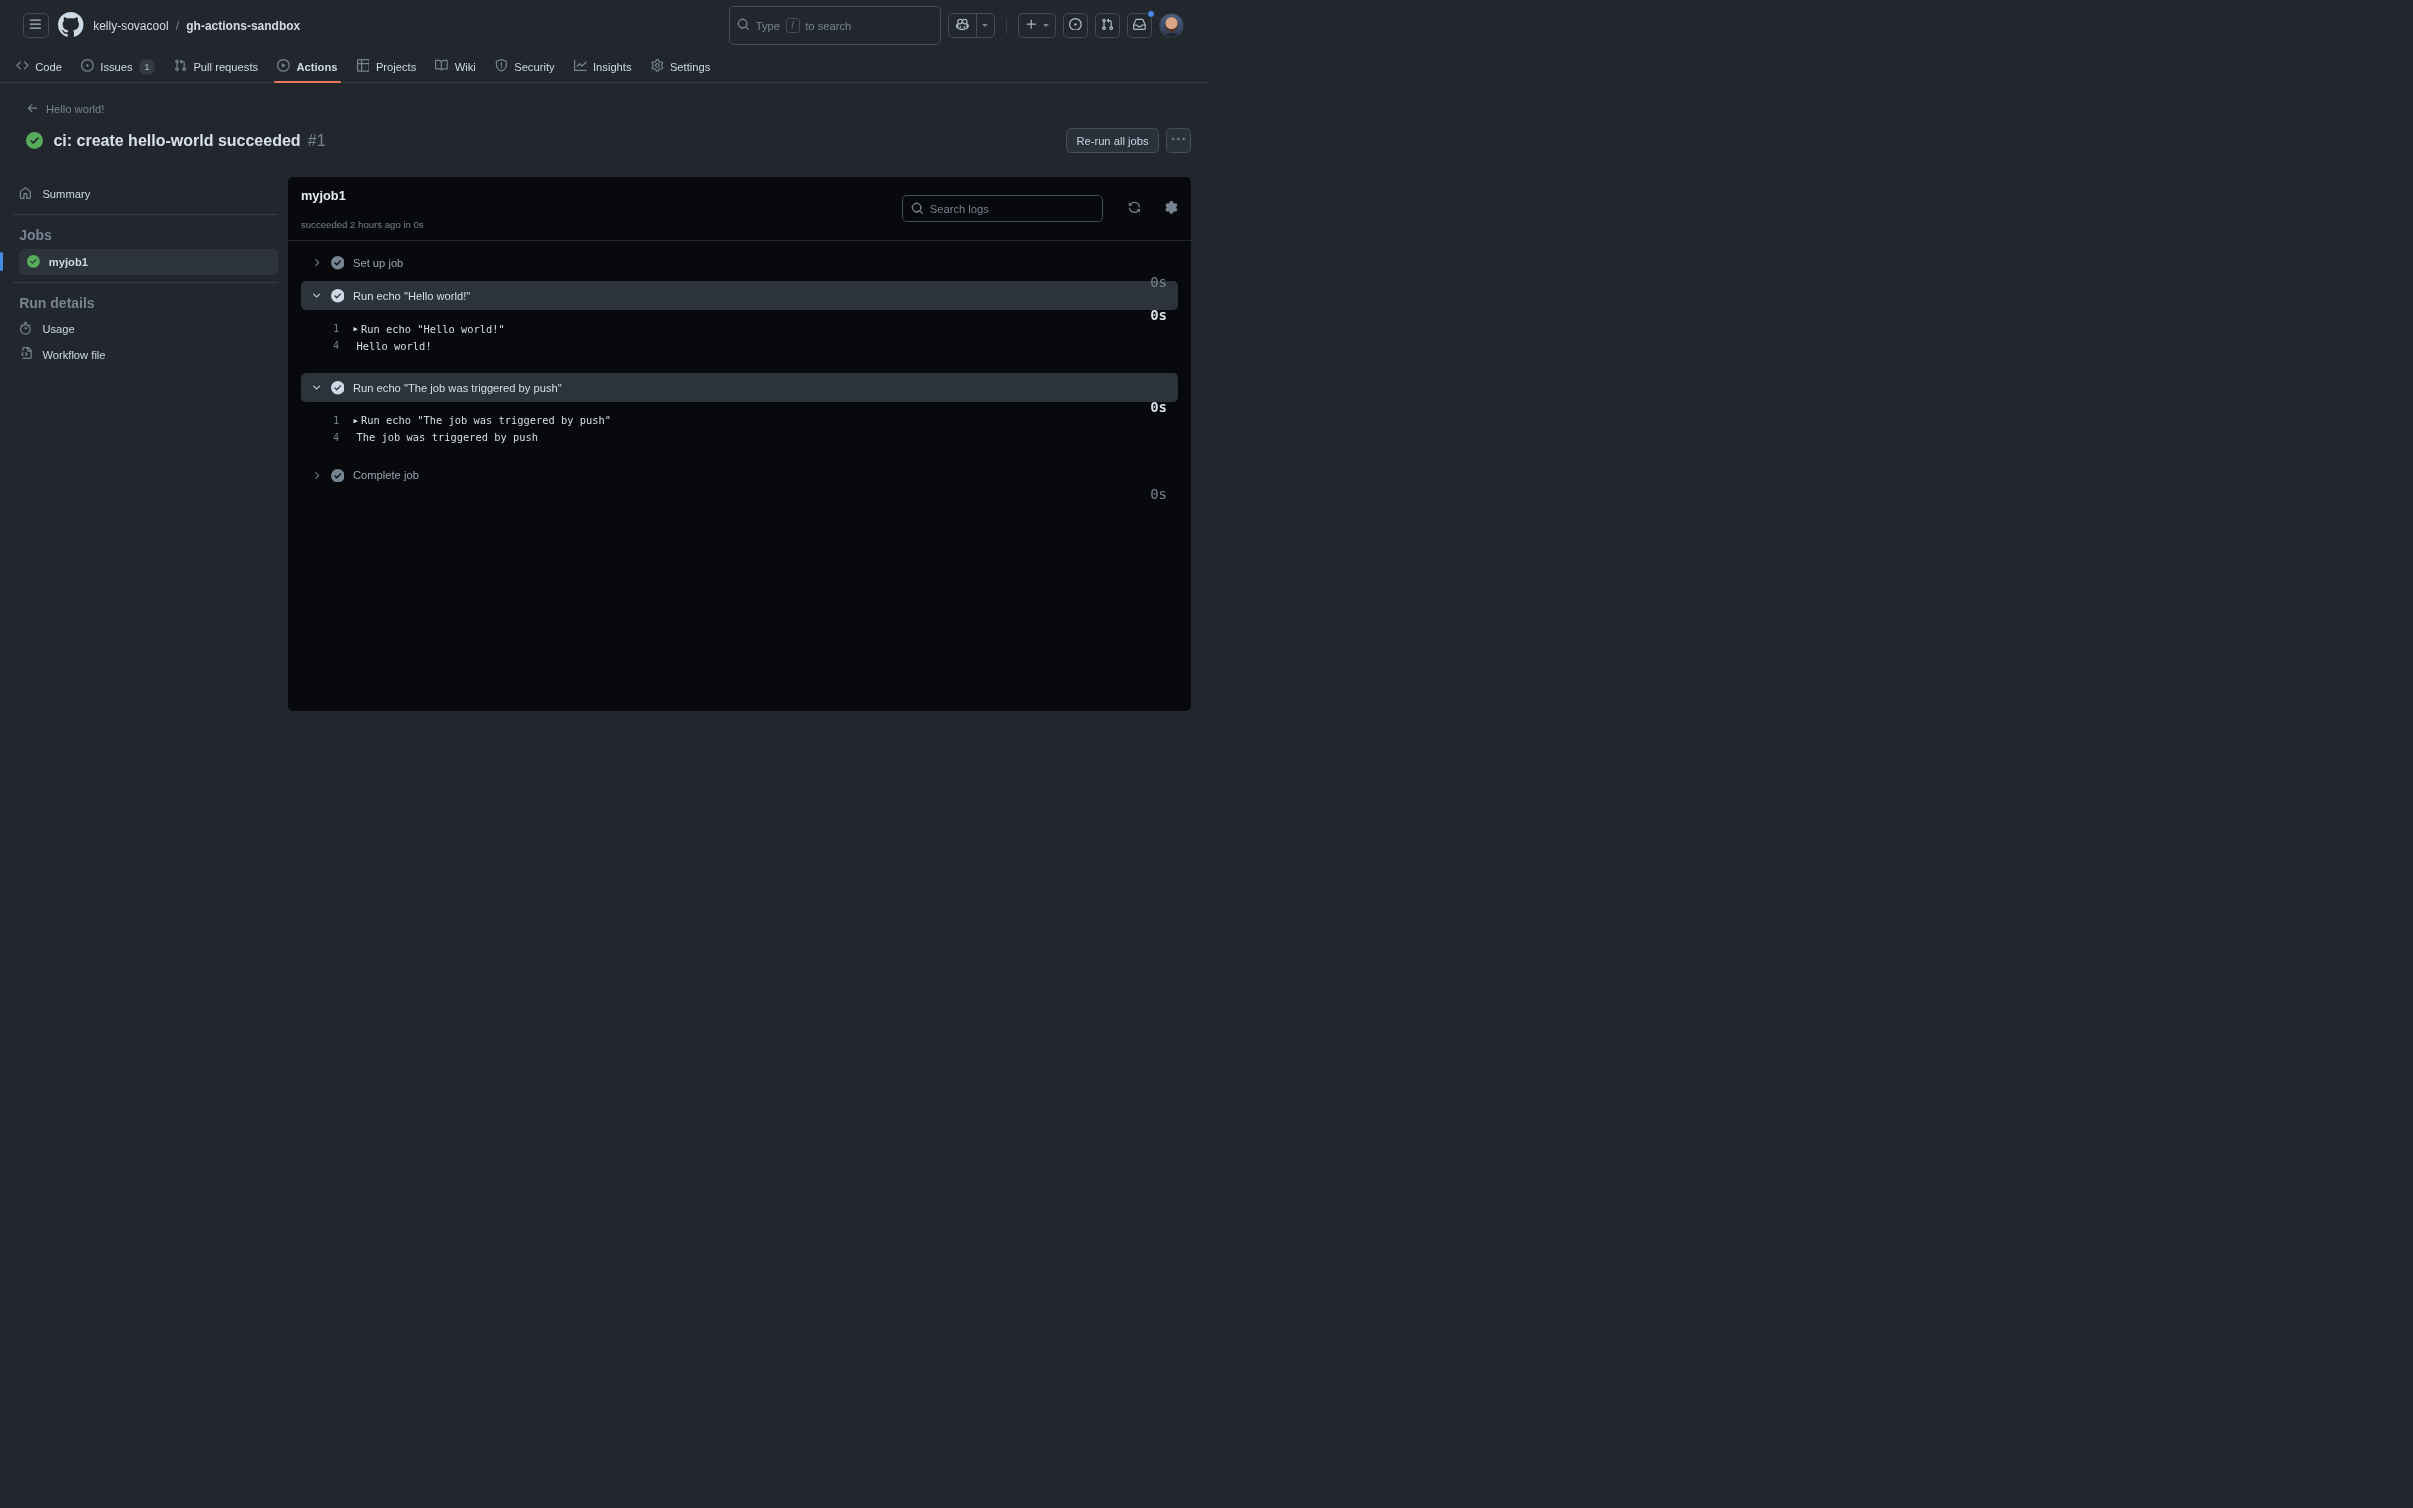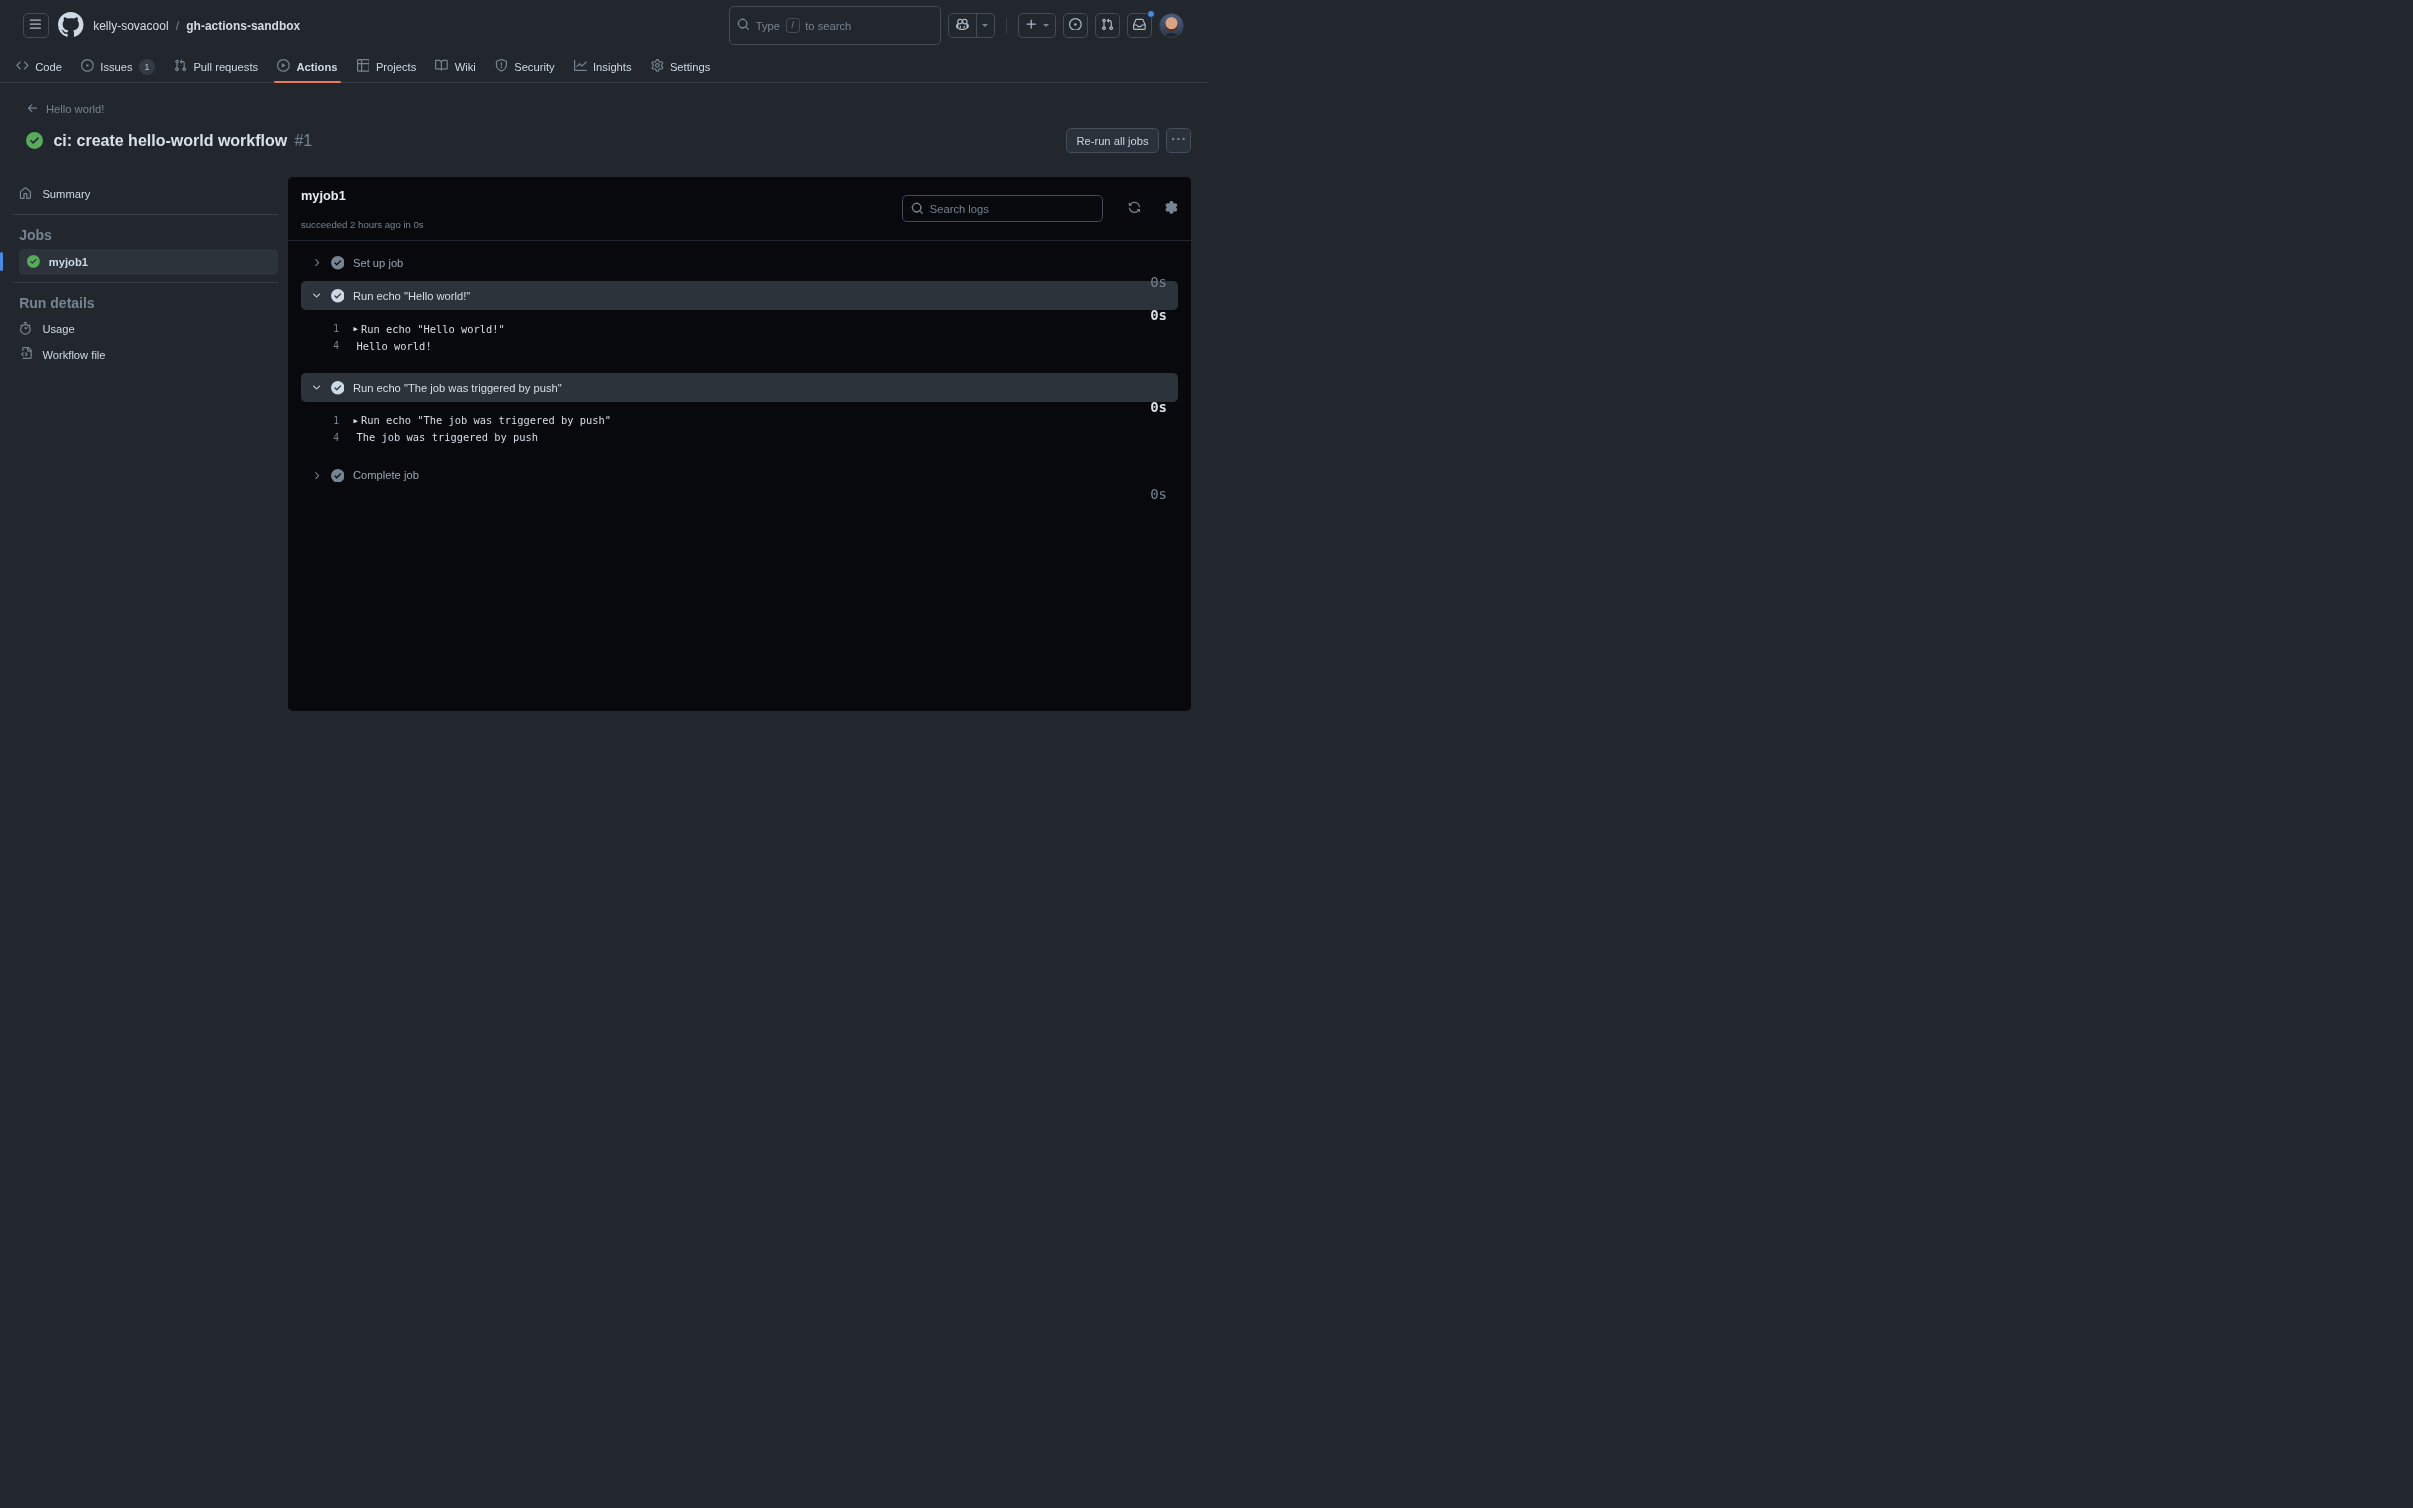--- a/index.html
+++ b/index.html
@@ -263,21 +263,21 @@
             <path d="M7.78 12.53a.75.75 0 0 1-1.06 0L2.47 8.28a.75.75 0 0 1 0-1.06l4.25-4.25a.751.751 0 0 1 1.042.018.751.751 0 0 1 .018 1.042L4.81 7h8.44a.75.75 0 0 1 0 1.5H4.81l2.97 2.97a.75.75 0 0 1 0 1.06Z"></path>
           </svg></span>
       <span>Hello world!</span>
     </a>
     <div class="title-row">
       <span class="status-circle sc-green">
           <svg width="17" height="17" viewBox="0 0 16 16" fill="currentColor">
             <path fill-rule="evenodd" d="M8 16A8 8 0 1 1 8 0a8 8 0 0 1 0 16Zm3.78-9.72a.751.751 0 0 0-.018-1.042.751.751 0 0 0-1.042-.018L6.75 9.19 5.28 7.72a.751.751 0 0 0-1.042.018.751.751 0 0 0-.018 1.042l2 2a.75.75 0 0 0 1.06 0Z"></path>
           </svg>
         </span>
-      <h1>ci: create hello-world workflow</h1>
+      <h1>ci: create hello-world succeeded</h1>
       <span class="runnum">#1</span>
       <div class="title-actions">
         <button class="btn">Re-run all jobs</button>
         <button class="btn icon32">
           <span><svg width="12.8" height="12.8" viewBox="0 0 16 16" fill="currentColor">
                 <path d="M8 9a1.5 1.5 0 1 0 0-3 1.5 1.5 0 0 0 0 3ZM1.5 9a1.5 1.5 0 1 0 0-3 1.5 1.5 0 0 0 0 3Zm13 0a1.5 1.5 0 1 0 0-3 1.5 1.5 0 0 0 0 3Z"></path>
               </svg></span>
         </button>
       </div>
     </div>

